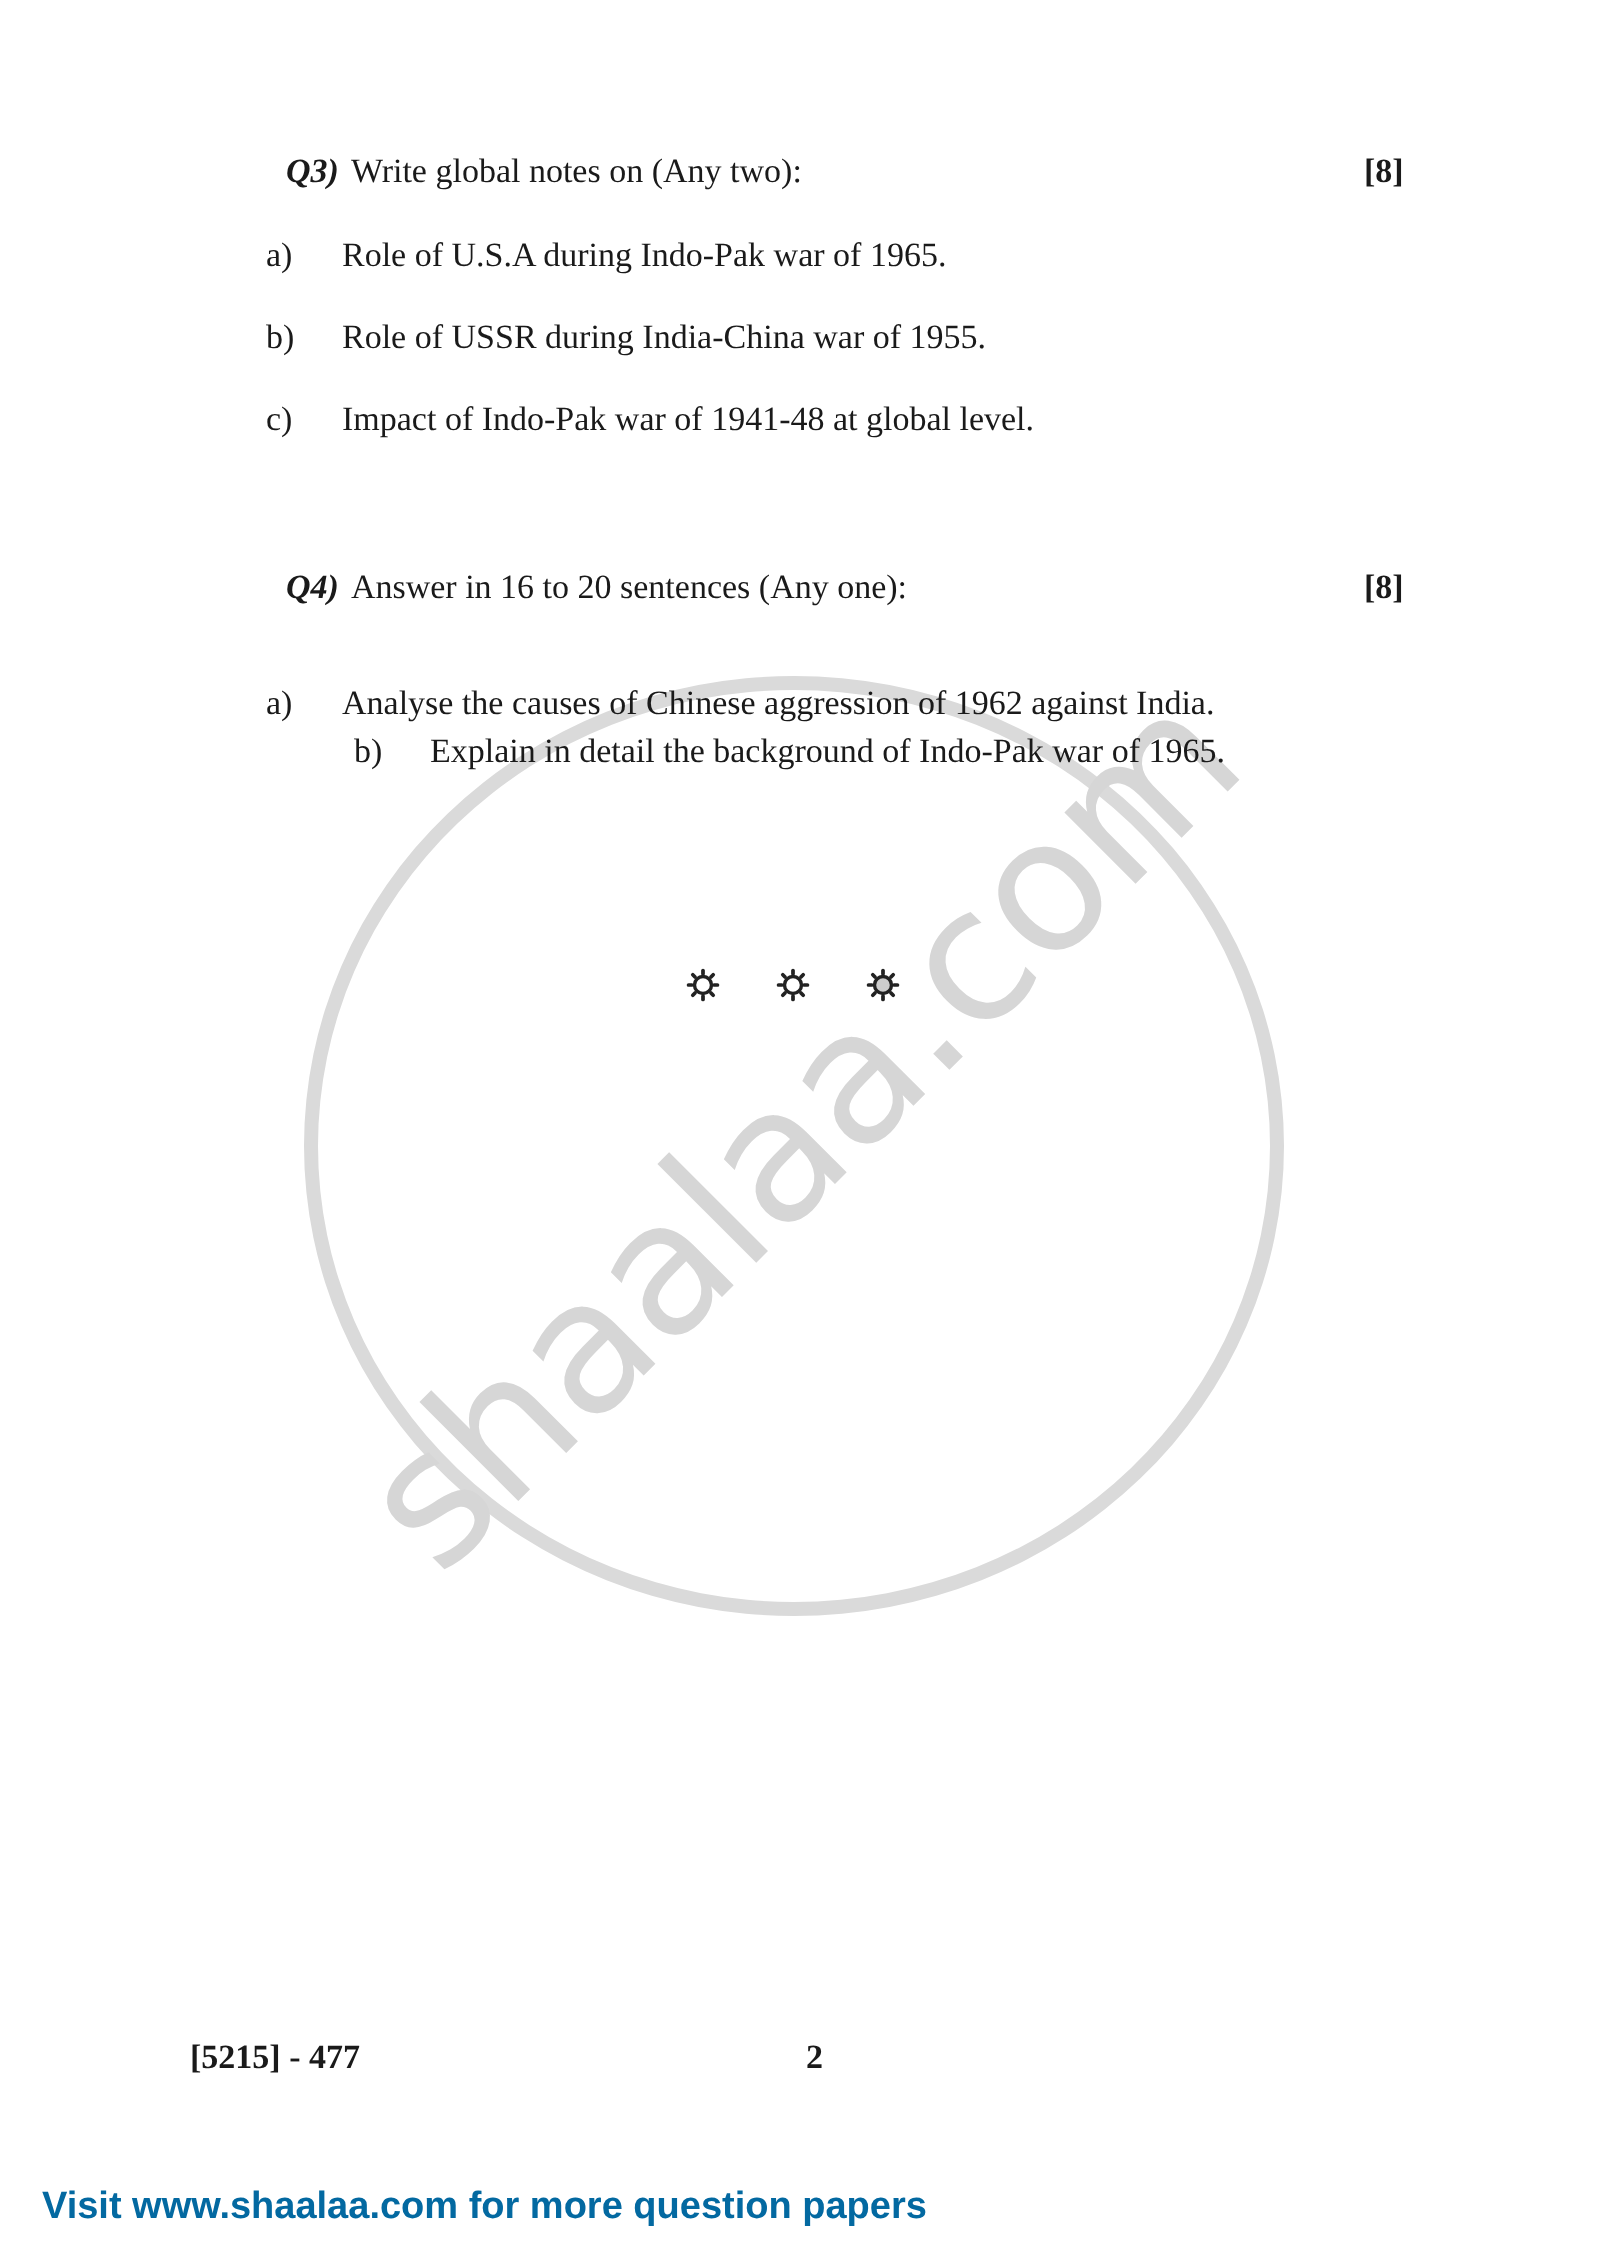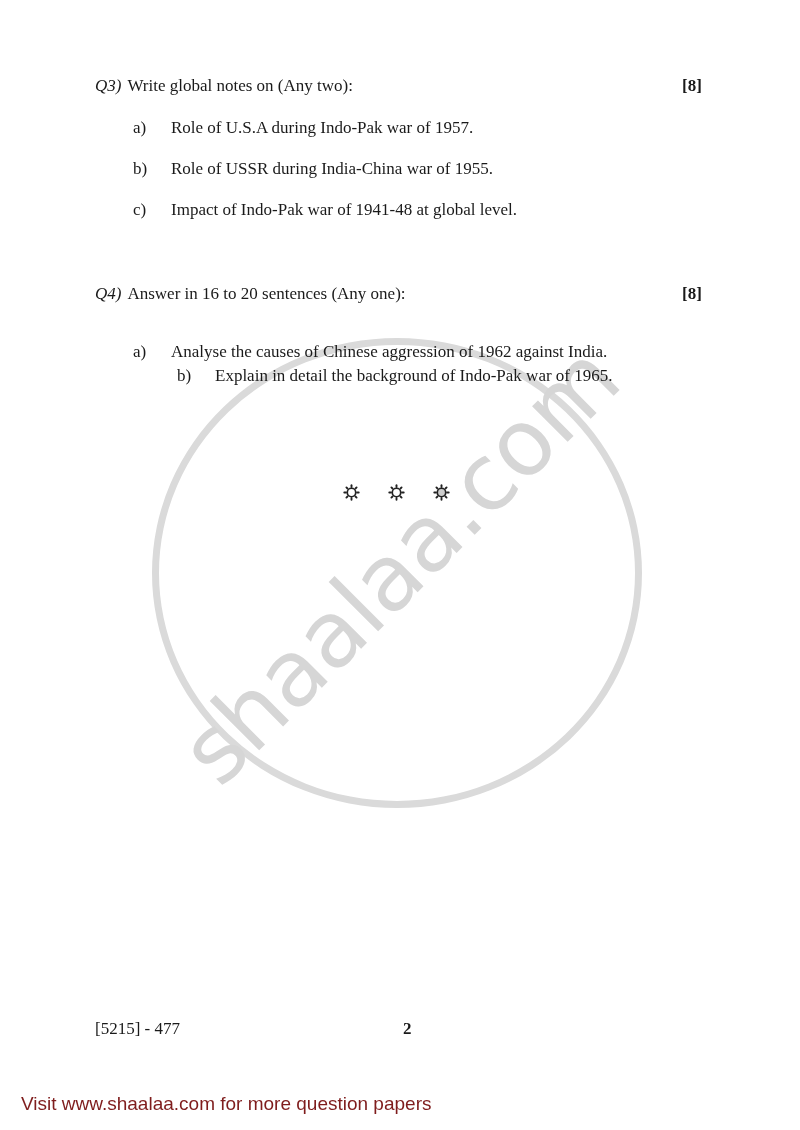--- a/index.html
+++ b/index.html
@@ -11,45 +11,45 @@
       position: absolute; left: 152px; top: 338px; width: 490px; height: 470px;
       border: 7px solid #dadada; border-radius: 50%; box-sizing: border-box;
     }
     .watermark-text {
       position: absolute; left: 400px; top: 565px;
       transform: translate(-50%, -50%) rotate(-45deg);
       font-family: "DejaVu Sans", "Liberation Sans", sans-serif;
       font-size: 92px; color: #d6d6d6; letter-spacing: -1px; white-space: nowrap;
     }
     .qhead { position: absolute; left: 95px; font-size: 17px; }
-    .qnum { font-style: italic; font-weight: normal; margin-right: 6px; }
+    .qnum { font-style: italic; font-weight: bold; margin-right: 6px; margin-left: 48px; }
     .marks { position: absolute; left: 682px; font-size: 17px; font-weight: bold; }
     .item { position: absolute; left: 133px; font-size: 17px; }
     .item .lbl { display: inline-block; width: 38px; }
     .stars { position: absolute; top: 484px; left: 343px; display: flex; gap: 28px; }
     .star { width: 17px; height: 17px; }
-    .footer-code { position: absolute; left: 95px; top: 1019px; font-size: 17px; font-weight: normal; }
+    .footer-code { position: absolute; left: 95px; top: 1019px; font-size: 17px; font-weight: bold; }
     .footer-page { position: absolute; left: 403px; top: 1019px; font-size: 17px; font-weight: bold; }
     .visit {
       position: absolute; left: 21px; top: 1093px;
-      font-family: "Liberation Sans", "DejaVu Sans", sans-serif; font-size: 19px; color: #7f1d1d;
+      font-family: "Liberation Sans", "DejaVu Sans", sans-serif; font-size: 19px; color: #0369a1; font-weight: bold;
     }
   </style>
 </head>
 <body>
 
 <div class="watermark-circle"></div>
 <div class="watermark-text">shaalaa.com</div>
 
 <div class="qhead" style="top:76px;">
   <span class="qnum">Q3)</span><span>Write global notes on (Any two):</span>
 </div>
 <div class="marks" style="top:76px;">[8]</div>
 <div class="item" style="top:118px;">
-  <span class="lbl">a)</span><span>Role of U.S.A during Indo-Pak war of 1957.</span>
+  <span class="lbl">a)</span><span>Role of U.S.A during Indo-Pak war of 1965.</span>
 </div>
 <div class="item" style="top:159px;">
   <span class="lbl">b)</span><span>Role of USSR during India-China war of 1955.</span>
 </div>
 <div class="item" style="top:200px;">
   <span class="lbl">c)</span><span>Impact of Indo-Pak war of 1941-48 at global level.</span>
 </div>
 
 <div class="qhead" style="top:284px;">
   <span class="qnum">Q4)</span><span>Answer in 16 to 20 sentences (Any one):</span>

